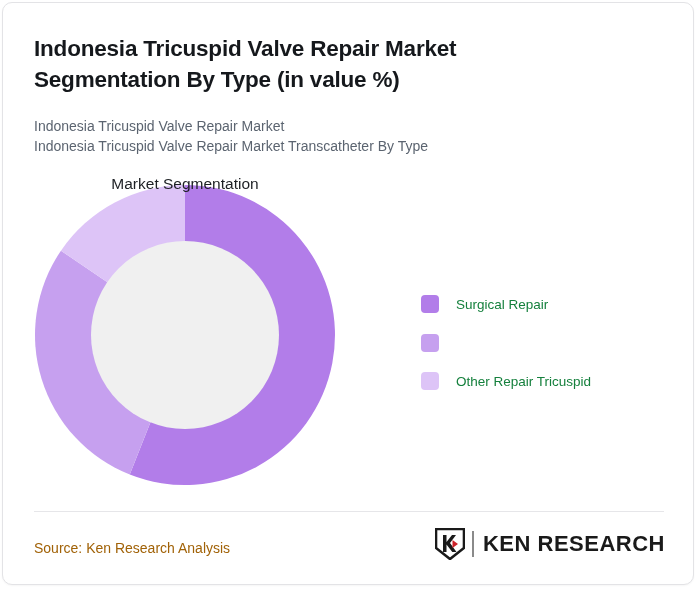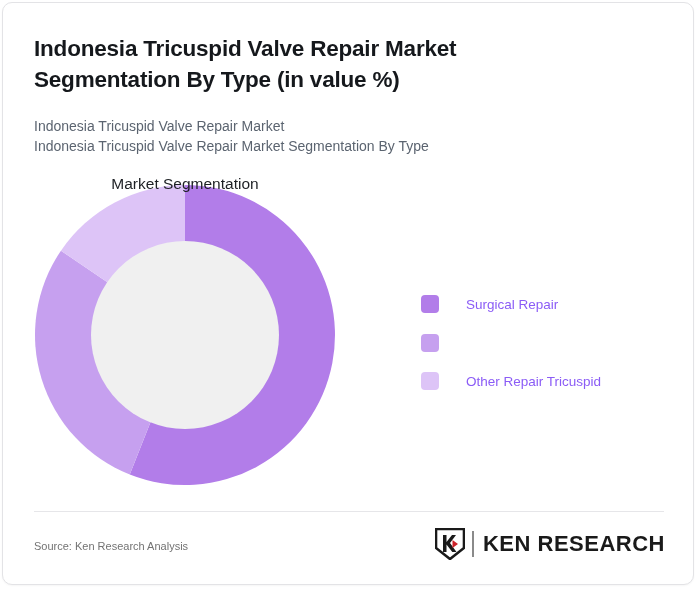--- a/index.html
+++ b/index.html
@@ -83,40 +83,40 @@
     align-items: center;
     height: 38.5px;
   }
   .legend-swatch {
     width: 18px;
     height: 18px;
     border-radius: 4px;
     flex: 0 0 auto;
   }
   .legend-label {
-    margin-left: 27px;
+    margin-left: 17px;
     font-size: 13.5px;
-    color: #8b5cf6;
+    color: #15803d;
     white-space: nowrap;
   }
 
   #divider {
     position: absolute;
     left: 31px;
     top: 508px;
     width: 630px;
     height: 1px;
     background: #e6e6e9;
   }
   #source-text {
     position: absolute;
     left: 31px;
     top: 537px;
-    font-size: 11px;
-    color: #737373;
+    font-size: 14px;
+    color: #a16207;
   }
 
   #logo {
     position: absolute;
     right: 28px;
     top: 524px;
     height: 34px;
     display: flex;
     align-items: center;
   }
@@ -132,21 +132,21 @@
 </style>
 </head>
 <body>
 
 <div id="card">
 
   <div id="chart-title">Indonesia Tricuspid Valve Repair Market Segmentation By Type (in value %)</div>
 
   <div id="subtitle-block">
     <span class="subtitle-line">Indonesia Tricuspid Valve Repair Market</span>
-    <span class="subtitle-line">Indonesia Tricuspid Valve Repair Market Segmentation By Type</span>
+    <span class="subtitle-line">Indonesia Tricuspid Valve Repair Market Transcatheter By Type</span>
   </div>
 
   <div id="donut-wrap">
     <svg id="donut-svg" width="320" height="320" viewBox="0 0 320 320">
       <g id="slices" transform="translate(160,160)">
           <path d="M0 0 L 0.00 -150.00 A 150 150 0 1 1 -55.22 139.47 Z" fill="#b27de9"></path>
           <path d="M0 0 L -55.22 139.47 A 150 150 0 0 1 -124.06 -84.31 Z" fill="#c6a0ef"></path>
           <path d="M0 0 L -124.06 -84.31 A 150 150 0 0 1 -0.00 -150.00 Z" fill="#ddc4f7"></path>
         </g>
       <circle cx="160" cy="160" r="94" fill="#f0f0f0"></circle>

